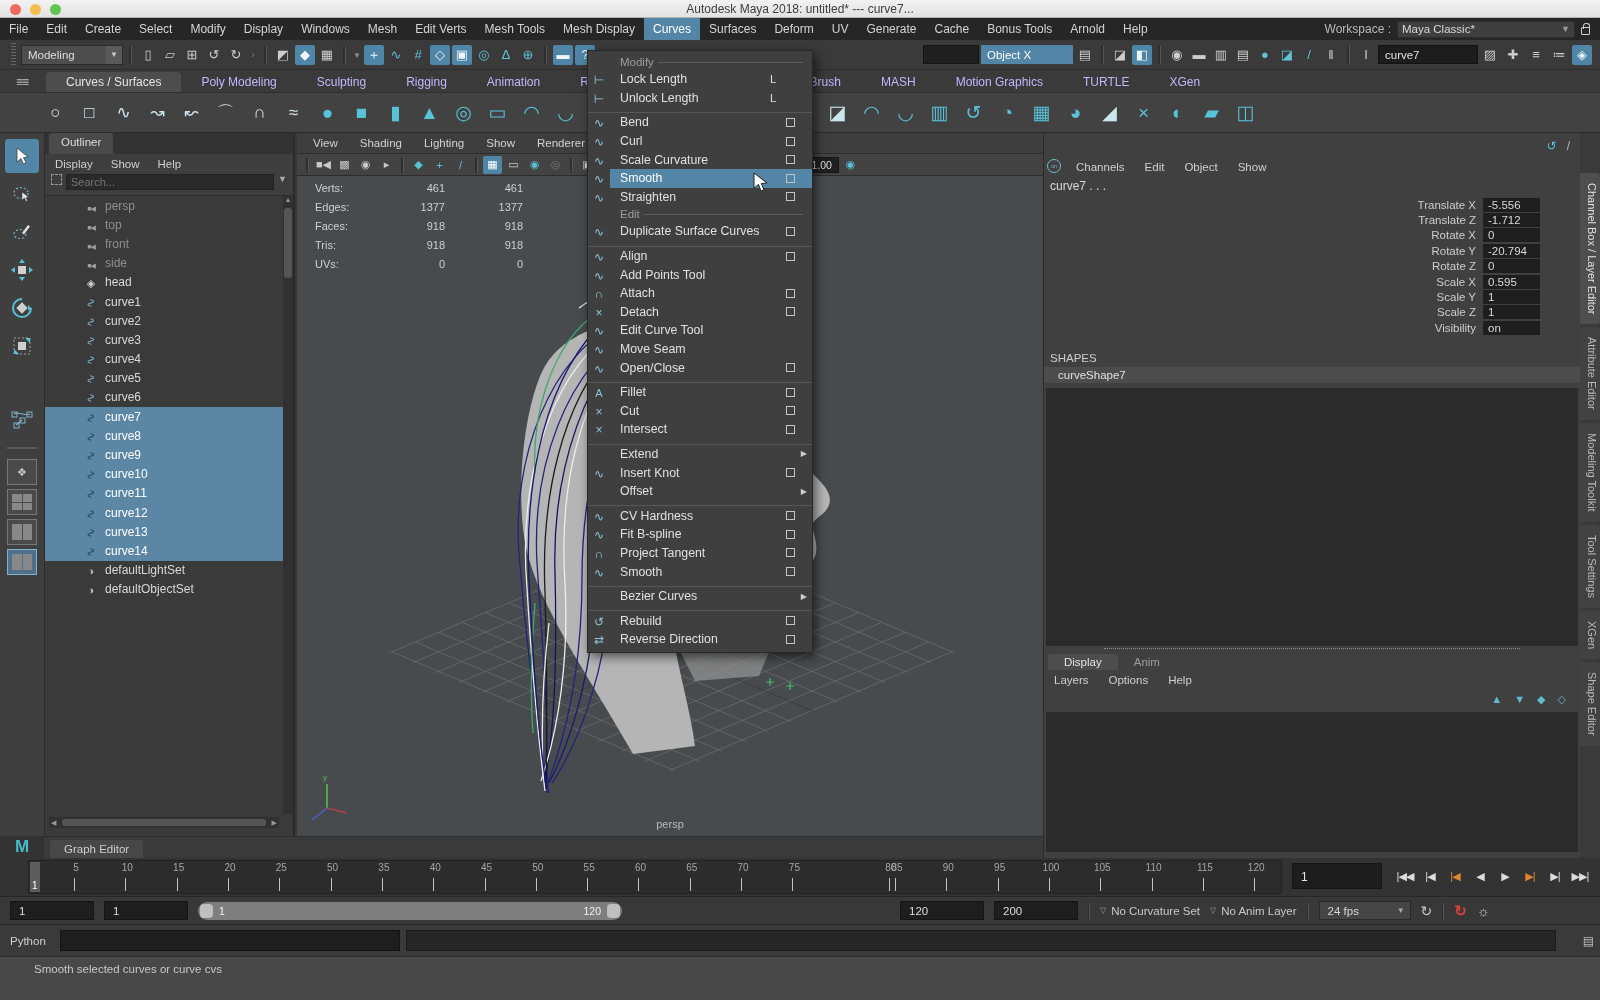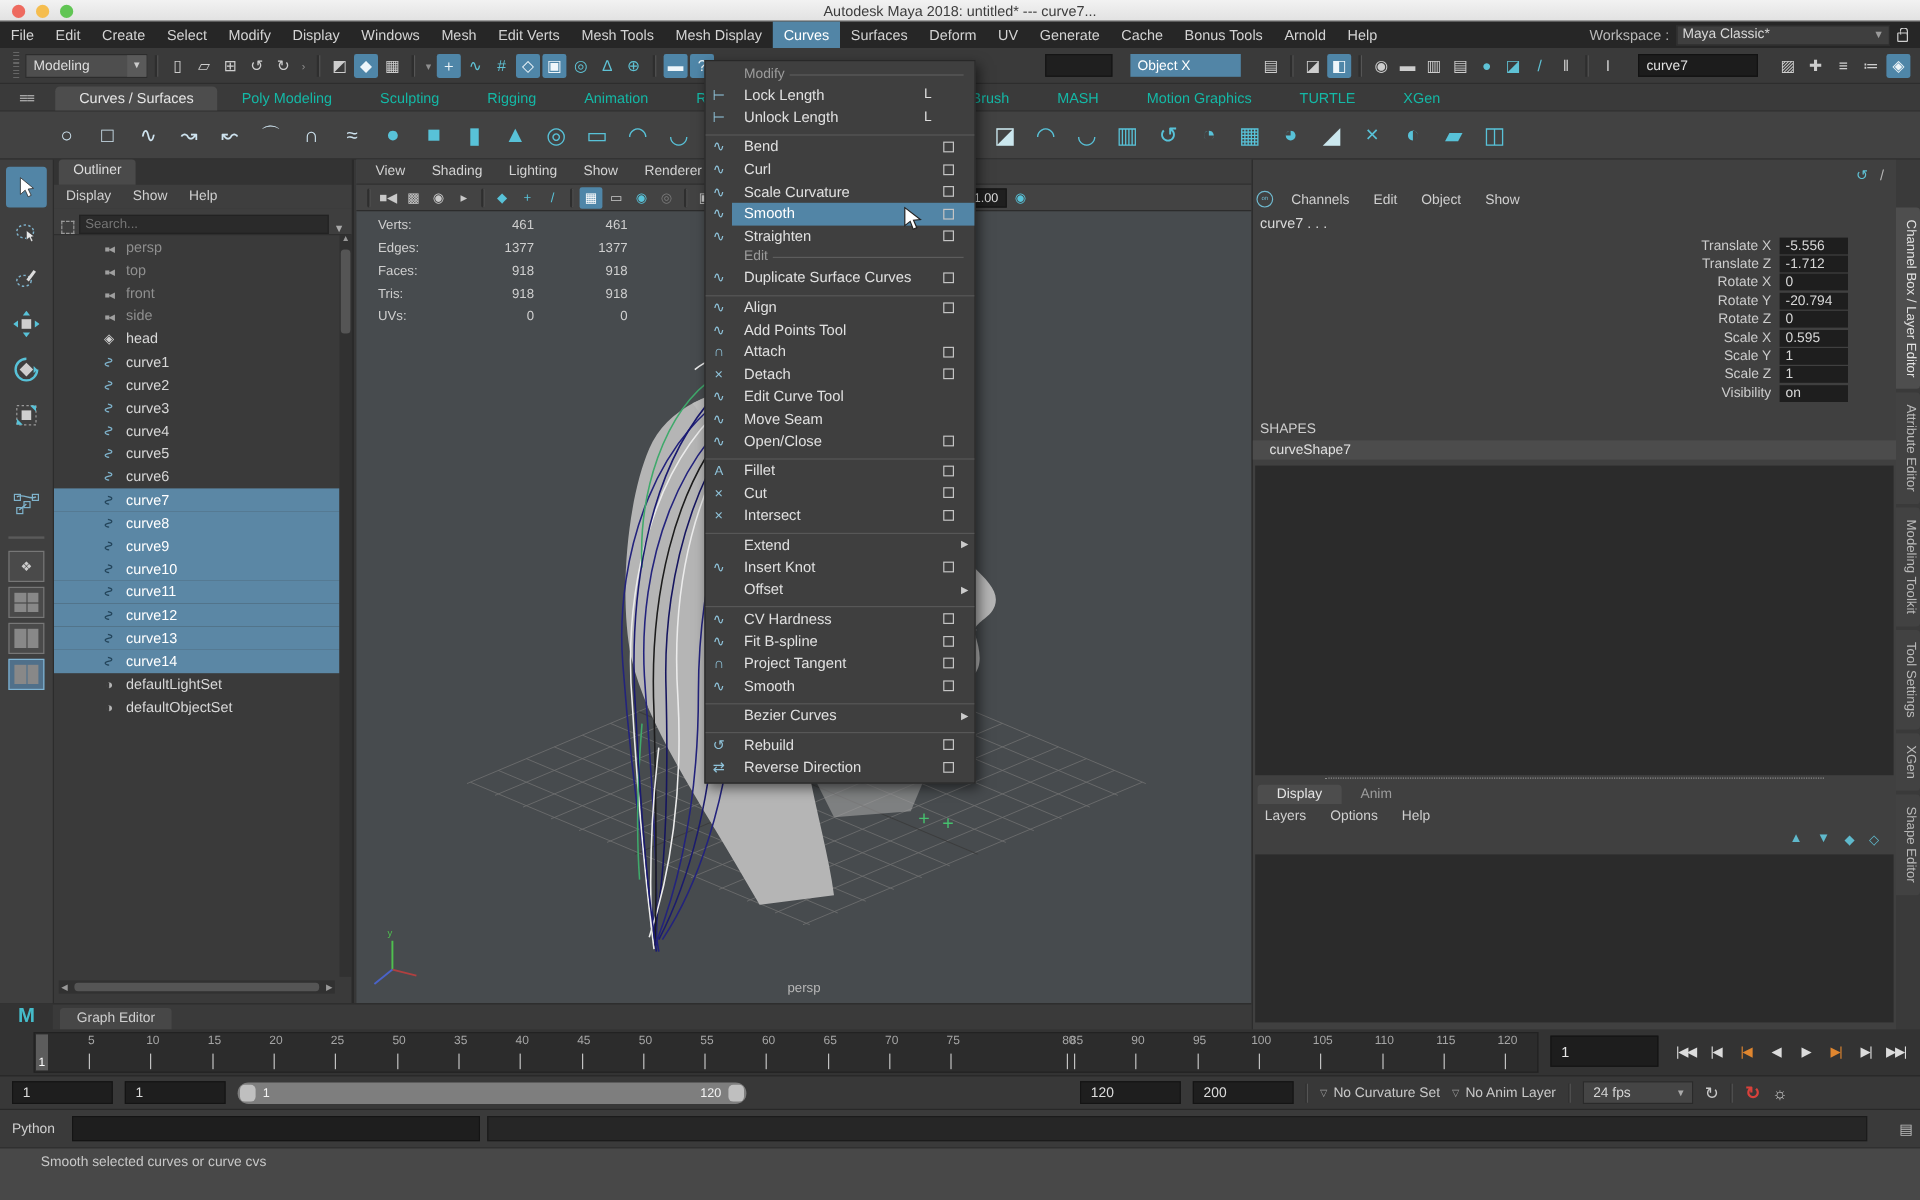--- a/index.html
+++ b/index.html
@@ -28,21 +28,21 @@
   .sicon[data-kind=teal]{color:#5fc2d5;}
   .sicon.active{background:#4f86a8;color:#eef6fa;}
   .sicon.divider{min-width:3px;width:3px;height:18px;background:#2e2e2e;border-right:1px solid #555;border-radius:0;margin:0 4px;padding:0;}
   .sicon.arrow{min-width:10px;color:#8f8f8f;font-size:9px;}
   .dfield{width:56px;height:19px;background:#1f1f1f;border:1px solid #151515;}
   #objx{width:92px;height:19px;background:#5285a6;color:#fff;font-size:11.5px;display:flex;align-items:center;padding-left:6px;}
   #namefield{width:100px;height:19px;background:#1c1c1c;color:#e2e2e2;font-size:11.5px;display:flex;align-items:center;padding-left:6px;border:1px solid #121212;}
   
   #shelftabs{left:0;top:70px;width:1600px;height:23px;background:#3a3a3a;display:flex;align-items:flex-end;padding-left:8px;border-bottom:1px solid #2f2f2f;}
   #shelftabs .burger{color:#c5c5c5;font-size:12px;margin:0 18px 3px 8px;letter-spacing:-1px;}
-  .shelftab{font-size:12px;color:#14b8a6;padding:3px 20px;white-space:nowrap;}
+  .shelftab{font-size:12px;color:#c4b5fd;padding:3px 20px;white-space:nowrap;}
   .shelftab.active{background:#4d4d4d;color:#e6e6e6;border-radius:4px 4px 0 0;}
   #shelficons{left:0;top:93px;width:1600px;height:40px;background:#424242;display:flex;align-items:center;gap:3px;padding-left:40px;border-bottom:1px solid #2a2a2a;}
   .shicon{width:31px;height:31px;display:inline-flex;align-items:center;justify-content:center;font-size:19px;}
   .shicon[data-kind=blue]{color:#cfe4f0;font-size:17px;}
   .shicon[data-kind=teal]{color:#58c2d8;}
   .shicon[data-kind=light]{color:#cbe7ee;}
   
   #toolbox{left:0;top:133px;width:45px;height:703px;background:#3f3f3f;border-right:1px solid #2c2c2c;display:flex;flex-direction:column;align-items:center;padding-top:6px;gap:4px;}
   .tool{width:34px;height:34px;display:flex;align-items:center;justify-content:center;border-radius:3px;}
   .tool.active{background:#5285a6;}
@@ -53,21 +53,21 @@
   .lb-split{display:grid;grid-template-columns:1fr 1fr;grid-template-rows:1fr 1fr;gap:1px;width:20px;height:16px;}
   .lb-split div{background:#888;}
   .lb-two{display:grid;grid-template-columns:1fr 1fr;gap:1px;width:20px;height:16px;}
   .lb-two div{background:#888;}
   
   #outliner{left:45px;top:133px;width:250px;height:703px;background:#3a3a3a;border-right:2px solid #2a2a2a;}
   #outliner .paneltab{height:21px;background:#333;display:flex;}
   #outliner .paneltab span{background:#4a4a4a;color:#dcdcdc;font-size:11.5px;padding:3px 12px;border-radius:3px 3px 0 0;margin-left:4px;}
   .panelmenus{height:20px;display:flex;gap:18px;padding-left:10px;align-items:center;background:#3e3e3e;}
   .panelmenus span{font-size:11.5px;color:#cfcfcf;}
-  #outliner .searchrow{height:22px;display:flex;align-items:flex-end;gap:4px;padding:0 6px;background:#3e3e3e;border-bottom:1px solid #2e2e2e;}
+  #outliner .searchrow{height:22px;display:flex;align-items:flex-start;gap:4px;padding:0 6px;background:#3e3e3e;border-bottom:1px solid #2e2e2e;}
   .selbox{width:11px;height:11px;border:1px dashed #999;}
   #outliner input{flex:1;height:16px;background:#2a2a2a;border:1px solid #222;color:#bbb;font-size:11px;padding:0 4px;}
   #outliner .searchrow .arr{color:#aaa;font-size:9px;}
   #olist{position:absolute;top:63px;bottom:22px;left:0;right:10px;overflow:hidden;}
   .orow{height:19.2px;display:flex;align-items:center;padding-left:38px;gap:6px;}
   .orow.selected{background:#5b87a5;}
   .orow .olabel{font-size:12px;color:#d8d8d8;}
   .orow.dim .olabel{color:#8f8f8f;}
   .orow.selected .olabel{color:#fff;}
   .oicon{width:16px;text-align:center;}
@@ -311,21 +311,21 @@
       <span class="sicon" data-kind="teal">⊕</span>
 
       <span class="sicon divider"></span>
 
       <span class="sicon active">▬</span>
 
       <span class="sicon active">?</span>
 
       <span class="sicon">⊡</span>
     </div>
-  <div style="margin-left:auto;display:flex;align-items:center;gap:15px;padding-right:8px">
+  <div style="margin-left:auto;display:flex;align-items:center;gap:2px;padding-right:8px">
     <div class="dfield"></div>
     <div id="objx">
         <span>Object X</span>
       </div>
     <div style="display:flex;align-items:center;gap:2px">
 
         <span class="sicon">▤</span>
 
         <span class="sicon divider"></span>
 

